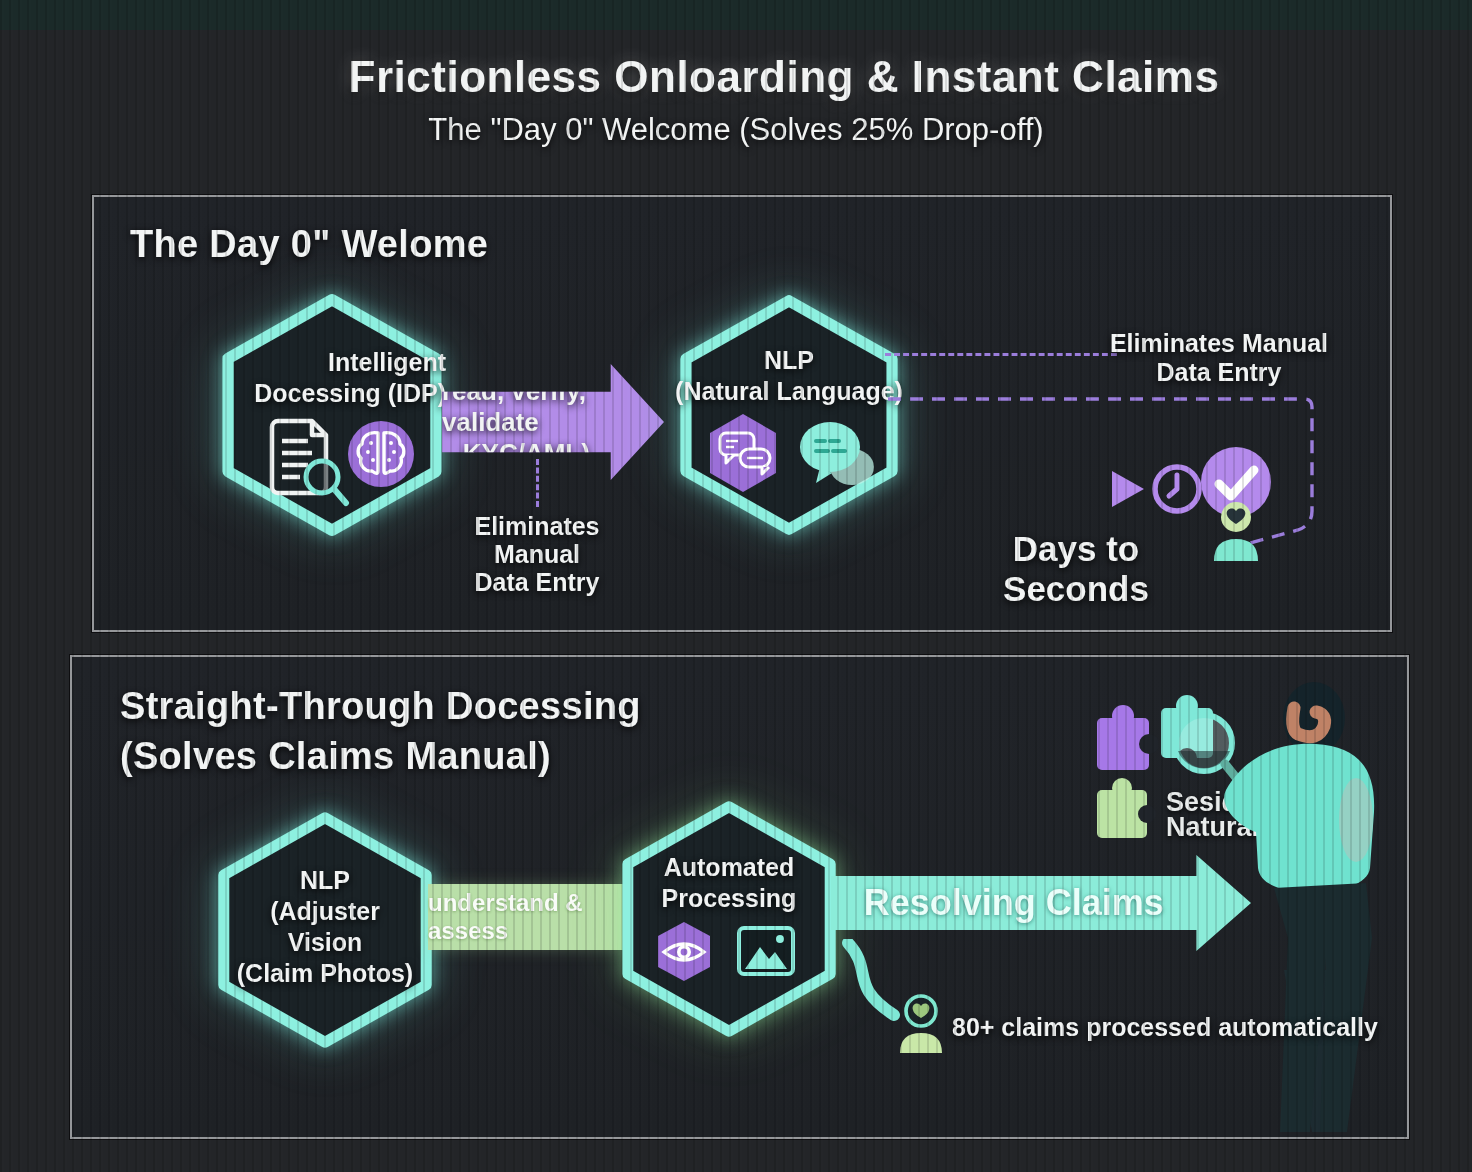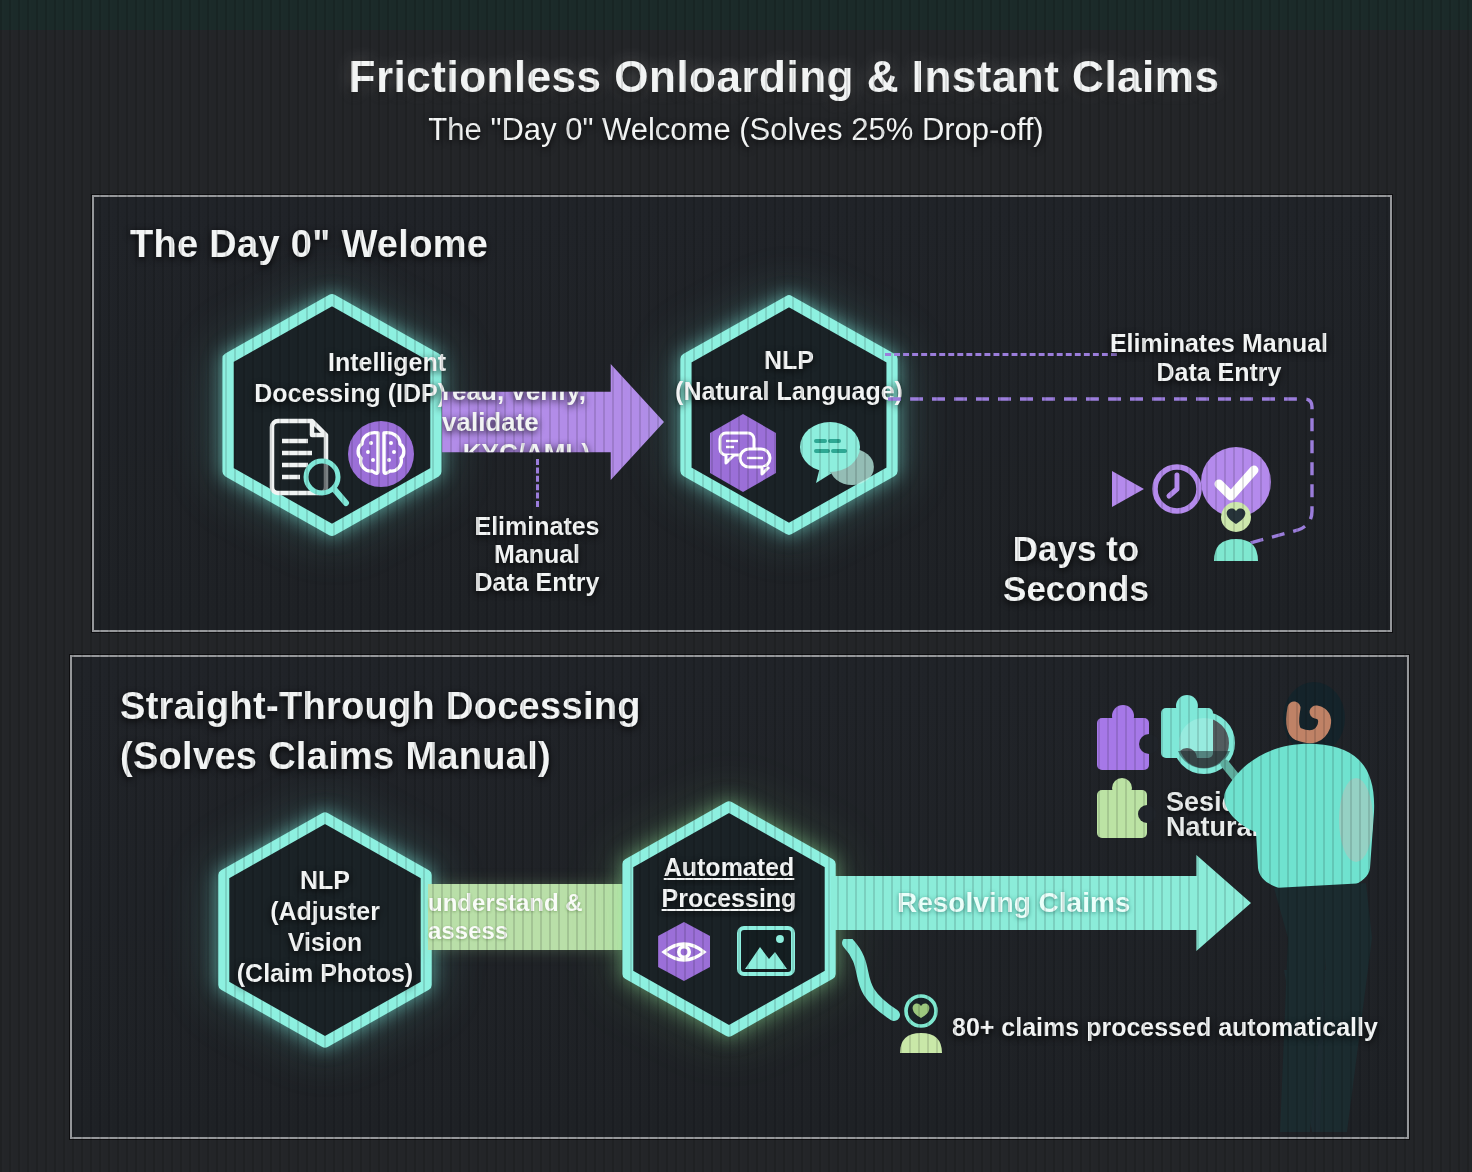--- a/index.html
+++ b/index.html
@@ -32,21 +32,21 @@
   .hexwrap{filter:drop-shadow(0 0 9px rgba(125,240,226,.55)) drop-shadow(0 0 24px rgba(125,240,226,.25));}
   .hexwrap.green{filter:drop-shadow(0 0 10px rgba(150,235,160,.5)) drop-shadow(0 0 26px rgba(140,230,140,.22));}
   .hexlabel{font-size:25px;line-height:31px;}
 
   .arrow-purple{background:#b28ce8; clip-path:polygon(0 24%,76% 24%,76% 0,100% 50%,76% 100%,76% 76%,0 76%);}
   .arrow-purple .al{position:absolute;left:0;top:0;width:76%;height:100%;display:flex;flex-direction:column;
                     justify-content:center;align-items:center;font-size:26px;line-height:31px;}
   .arrow-teal{background:#8becd9; clip-path:polygon(0 22%,87% 22%,87% 0,100% 50%,87% 100%,87% 78%,0 78%);
               filter:drop-shadow(0 0 8px rgba(120,235,215,.35));}
   .arrow-teal .al{position:absolute;left:0;top:0;width:87%;height:100%;display:flex;justify-content:center;
-                  align-items:center;font-size:28px;color:#eafffa;text-shadow:0 1px 4px rgba(20,90,80,.6);}
+                  align-items:center;font-size:36px;color:#eafffa;text-shadow:0 1px 4px rgba(20,90,80,.6);}
   .band-green{background:#b9dfa8; box-shadow:0 0 14px rgba(170,220,150,.25);}
   .band-green .al{position:absolute;inset:0;display:flex;justify-content:center;align-items:center;
                   font-size:24px;color:#ffffff;opacity:.92;text-shadow:0 1px 3px rgba(90,130,70,.6);}
 
   .dash-h{border-top:3px dashed #9b7ddb;}
   .dash-v{border-left:3px dashed #9b7ddb;}
   .small-note{font-size:25px;}
   .puzzle-label{font-size:27px;line-height:25px;font-weight:bold;color:#e9ecec;text-shadow:0 2px 5px rgba(0,0,0,.8);}
 </style>
 </head>
@@ -182,21 +182,21 @@
 
     <div class="abs band-green" style="left:356px;top:227px;width:196px;height:66px;">
       <div class="al txt">understand &amp; assess</div>
     </div>
 
     <div class="abs hexwrap green" style="left:547px;top:140px;width:220px;height:244px;">
       <svg width="220" height="244" viewBox="0 0 100 108">
         <polygon points="50,3 96,29 96,79 50,105 4,79 4,29" fill="#1a2226" stroke="#8df0e0" stroke-width="5" stroke-linejoin="round"></polygon>
       </svg>
     </div>
-    <div class="abs txt center hexlabel" style="left:547px;top:195px;width:220px;text-decoration:underline;">
+    <div class="abs txt center hexlabel" style="left:547px;top:195px;width:220px;">
       <div>Automated</div>
       <div>Processing</div>
     </div>
     <svg class="abs" style="left:582px;top:262px;" width="60" height="66" viewBox="0 0 60 66">
       <polygon points="30,3 56,17 56,48 30,62 4,48 4,17" fill="#9b6fd8"></polygon>
       <path d="M10,33 q20,-16 40,0 q-20,16 -40,0 z" fill="none" stroke="#ffffff" stroke-width="3.4"></path>
       <circle cx="30" cy="33" r="7" fill="#ffffff"></circle>
       <circle cx="30" cy="33" r="3.4" fill="#9b6fd8"></circle>
     </svg>
     <svg class="abs" style="left:664px;top:268px;" width="60" height="52" viewBox="0 0 60 52">

